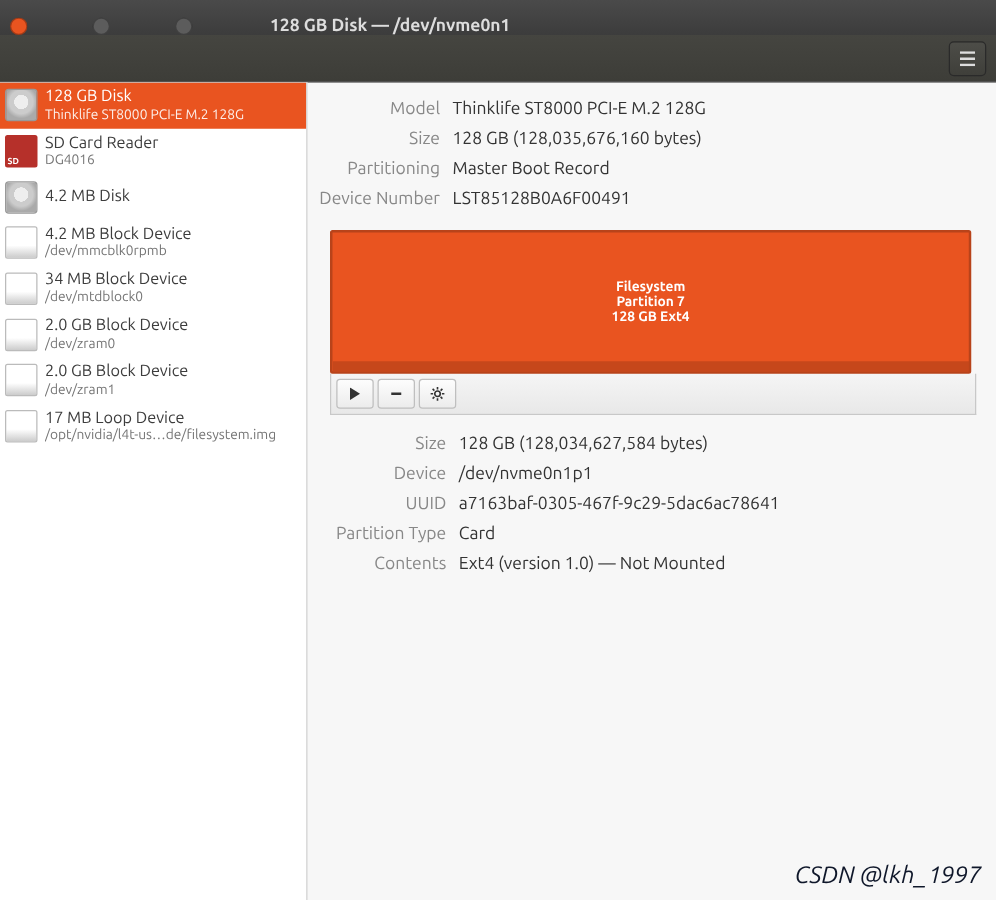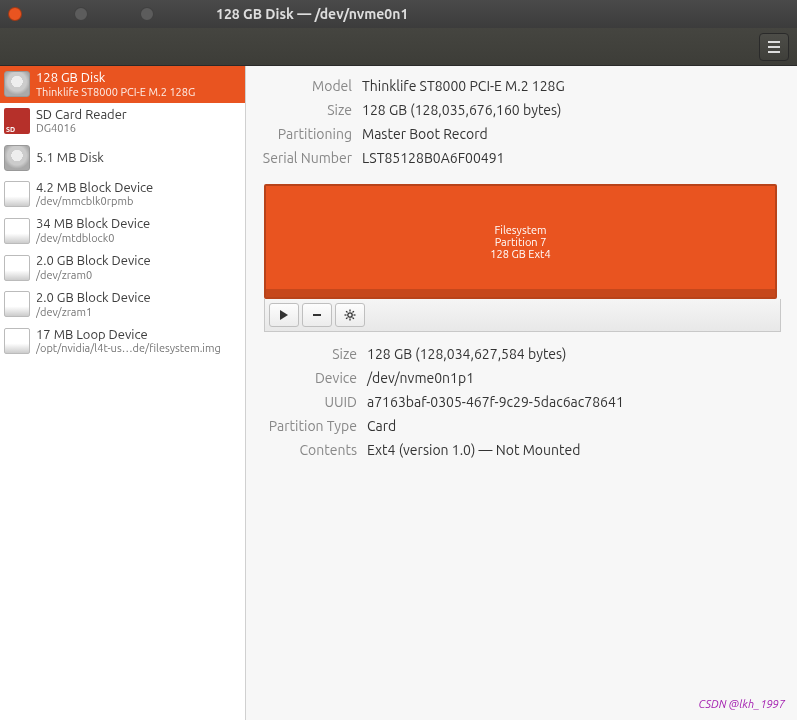--- a/index.html
+++ b/index.html
@@ -1,18 +1,18 @@
 <!DOCTYPE html>
 <html><head>
 <meta charset="utf-8">
 <style>
 * { box-sizing: border-box; margin: 0; padding: 0; }
 body { font-family: "Ubuntu", "Segoe UI", sans-serif; font-size: 14px; color: #3c3c3c; background: #f7f7f7; width: 797px; height: 720px; overflow: hidden; }
 
-.titlebar { background: linear-gradient(to bottom, #4a4a4a, #3c3c3c); height: 28px; display: flex; align-items: center; padding: 0 8px; color: #ddd; font-size: 14px; font-weight: bold; gap: 46px; }
+.titlebar { background: linear-gradient(to bottom, #4a4a4a, #3c3c3c); height: 28px; display: flex; align-items: flex-end; padding: 0 8px; color: #ddd; font-size: 14px; font-weight: bold; gap: 46px; }
 .tb-btn { width: 14px; height: 14px; border-radius: 50%; margin-right: 6px; border: 1px solid rgba(0,0,0,0.3); }
 .tb-close { background: #e95420; }
 .tb-min, .tb-max { background: #5c5c5c; }
 .titlebar-text { margin-left: 10px; }
 
 .toolbar { background: linear-gradient(to bottom, #454540, #3d3d38); height: 38px; display: flex; justify-content: flex-end; align-items: center; padding: 0 8px; border-bottom: 1px solid #2a2a2a; }
 .hamburger-btn { width: 30px; height: 28px; background: linear-gradient(to bottom, #4d4d48, #3f3f3a); border: 1px solid #2a2a2a; border-radius: 4px; display: flex; align-items: center; justify-content: center; cursor: pointer; }
 
 .content { display: flex; height: calc(720px - 28px - 38px); }
 
@@ -32,29 +32,29 @@
 .loop-icon { background: linear-gradient(to bottom, #fff 60%, #ccc 100%); border: 1px solid #bbb; border-radius: 2px; }
 
 .main { flex: 1; padding: 12px 16px 12px 6px; overflow-y: auto; }
 
 .info-grid { display: grid; grid-template-columns: 100px 1fr; gap: 8px 10px; margin-bottom: 18px; }
 .info-label { text-align: right; color: #888; font-size: 14px; }
 .info-value { color: #333; font-size: 14px; }
 
 .section-header { font-weight: bold; font-size: 14px; color: #333; margin-bottom: 8px; }
 
-.volume-box { background: #e95420; border: 2px solid #b8431a; border-radius: 2px; height: 115px; display: flex; flex-direction: column; align-items: center; justify-content: center; color: #fff; font-size: 11px; margin: 0 4px 0 12px; position: relative; }
+.volume-box { background: #e95420; border: 2px solid #b8431a; border-radius: 2px; height: 115px; display: flex; flex-direction: column; align-items: center; justify-content: center; color: #fff; font-size: 11px; margin: 0 4px 0 12px; position: relative; font-weight: bold; }
 .volume-box .fs { font-size: 11px; }
 .volume-box .inner-shadow { position: absolute; inset: 0; box-shadow: inset 0 -8px 0 rgba(0,0,0,0.15); }
 
 .vol-toolbar { background: linear-gradient(to bottom, #f5f5f5, #e8e8e8); border: 1px solid #c8c8c8; border-top: none; padding: 4px; margin-left: 12px; margin-bottom: 14px; display: flex; gap: 3px; }
 .vol-btn { width: 30px; height: 24px; background: linear-gradient(to bottom, #fdfdfd, #ececec); border: 1px solid #bfbfbf; border-radius: 3px; display:flex; align-items:center; justify-content:center; cursor:pointer; font-size:12px; }
 
 .detail-grid { display: grid; grid-template-columns: 105px 1fr; gap: 8px 10px; }
-.watermark { position: fixed; bottom: 10px; right: 12px; color: #a21caf; font-size: 11px; font-style: italic; pointer-events: none; }
+.watermark { position: fixed; bottom: 10px; right: 12px; color: #0f172a; font-size: 19px; font-style: italic; pointer-events: none; }
 </style>
 </head>
 <body>
 
 <div class="titlebar">
   <div class="tb-btn tb-close"></div>
   <div class="tb-btn tb-min"></div>
   <div class="tb-btn tb-max"></div>
   <div class="titlebar-text">128 GB Disk — /dev/nvme0n1</div>
 </div>
@@ -79,21 +79,21 @@
       <div class="sb-item">
         <div class="sb-icon sd-icon"></div>
         <div class="sb-text">
           <div class="sb-title">SD Card Reader</div>
           <div class="sb-sub">DG4016</div>
         </div>
       </div>
       <div class="sb-item">
         <div class="sb-icon disk-icon"></div>
         <div class="sb-text">
-          <div class="sb-title">5.1 MB Disk</div>
+          <div class="sb-title">4.2 MB Disk</div>
         </div>
       </div>
       <div class="sb-item">
         <div class="sb-icon blk-icon"></div>
         <div class="sb-text">
           <div class="sb-title">4.2 MB Block Device</div>
           <div class="sb-sub">/dev/mmcblk0rpmb</div>
         </div>
       </div>
       <div class="sb-item">
@@ -127,21 +127,21 @@
     </div>
 
   <div class="main">
     <div class="info-grid">
       <div class="info-label">Model</div>
       <div class="info-value">Thinklife ST8000 PCI-E M.2 128G</div>
       <div class="info-label">Size</div>
       <div class="info-value">128 GB (128,035,676,160 bytes)</div>
       <div class="info-label">Partitioning</div>
       <div class="info-value">Master Boot Record</div>
-      <div class="info-label">Serial Number</div>
+      <div class="info-label">Device Number</div>
       <div class="info-value">LST85128B0A6F00491</div>
     </div>
 
 
     <div class="volume-box">
       <div class="inner-shadow"></div>
       <div class="fs">Filesystem</div>
       <div class="fs">Partition 7</div>
       <div class="fs">128 GB Ext4</div>
     </div>

